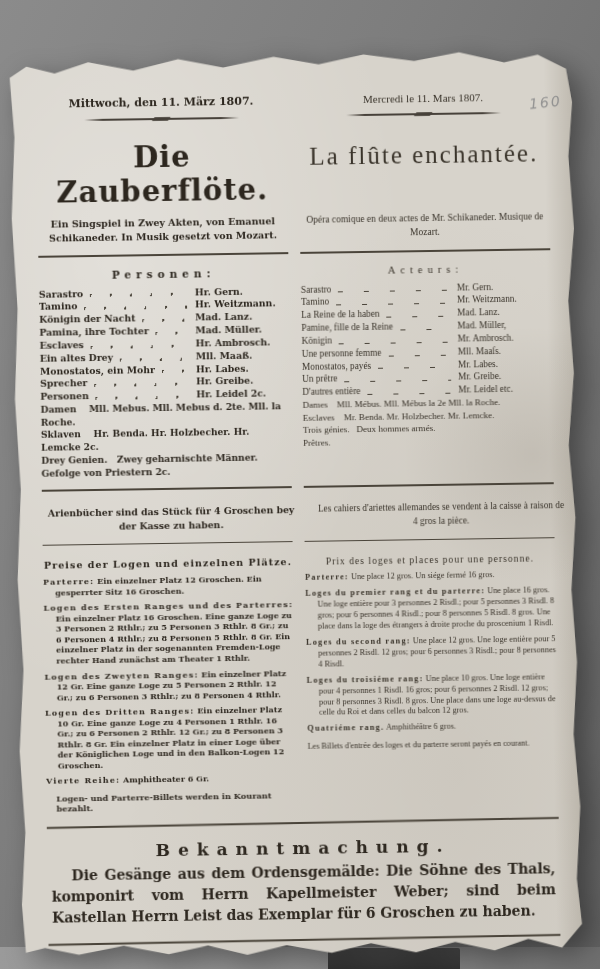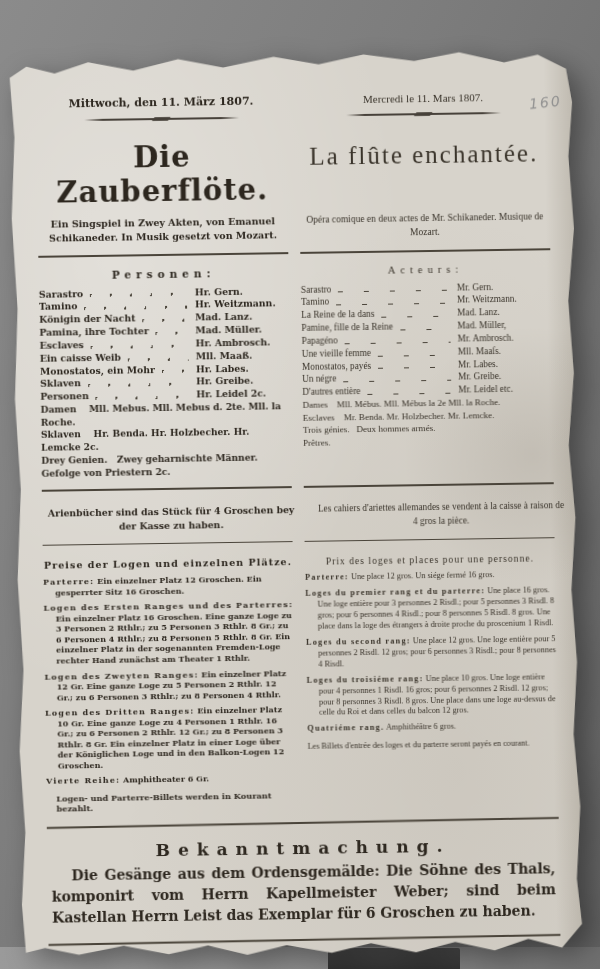--- a/index.html
+++ b/index.html
@@ -143,31 +143,31 @@
                 <span class="role">Pamina, ihre Tochter</span>
                 <span class="leader"></span>
                 <span class="perf">Mad. Müller.</span>
               </div>
             <div class="cast-row">
                 <span class="role">Esclaves</span>
                 <span class="leader"></span>
                 <span class="perf">Hr. Ambrosch.</span>
               </div>
             <div class="cast-row">
-                <span class="role">Ein caisse Weib</span>
+                <span class="role">Ein altes Drey</span>
                 <span class="leader"></span>
                 <span class="perf">Mll. Maaß.</span>
               </div>
             <div class="cast-row">
                 <span class="role">Monostatos, ein Mohr</span>
                 <span class="leader"></span>
                 <span class="perf">Hr. Labes.</span>
               </div>
             <div class="cast-row">
-                <span class="role">Sklaven</span>
+                <span class="role">Sprecher</span>
                 <span class="leader"></span>
                 <span class="perf">Hr. Greibe.</span>
               </div>
             <div class="cast-row">
                 <span class="role">Personen</span>
                 <span class="leader"></span>
                 <span class="perf">Hr. Leidel 2c.</span>
               </div>
             <div class="extra-line">Damen    Mll. Mebus. Mll. Mebus d. 2te. Mll. la Roche.</div>
             <div class="extra-line">Sklaven    Hr. Benda. Hr. Holzbecher. Hr. Lemcke 2c.</div>
@@ -180,46 +180,46 @@
                 <span class="role">Sarastro</span>
                 <span class="leader"></span>
                 <span class="perf">Mr. Gern.</span>
               </div>
             <div class="cast-row">
                 <span class="role">Tamino</span>
                 <span class="leader"></span>
                 <span class="perf">Mr. Weitzmann.</span>
               </div>
             <div class="cast-row">
-                <span class="role">La Reine de la dans</span>
+                <span class="role">La Reine de la haben</span>
                 <span class="leader"></span>
                 <span class="perf">Mad. Lanz.</span>
               </div>
             <div class="cast-row">
                 <span class="role">Pamine, fille de la Reine</span>
                 <span class="leader"></span>
                 <span class="perf">Mad. Müller,</span>
               </div>
             <div class="cast-row">
-                <span class="role">Papagéno</span>
+                <span class="role">Königin</span>
                 <span class="leader"></span>
                 <span class="perf">Mr. Ambrosch.</span>
               </div>
             <div class="cast-row">
-                <span class="role">Une vieille femme</span>
+                <span class="role">Une personne femme</span>
                 <span class="leader"></span>
                 <span class="perf">Mll. Maaſs.</span>
               </div>
             <div class="cast-row">
                 <span class="role">Monostatos, payés</span>
                 <span class="leader"></span>
                 <span class="perf">Mr. Labes.</span>
               </div>
             <div class="cast-row">
-                <span class="role">Un négre</span>
+                <span class="role">Un prêtre</span>
                 <span class="leader"></span>
                 <span class="perf">Mr. Greibe.</span>
               </div>
             <div class="cast-row">
                 <span class="role">D'autres entière</span>
                 <span class="leader"></span>
                 <span class="perf">Mr. Leidel etc.</span>
               </div>
             <div class="extra-line">Dames    Mll. Mébus. Mll. Mébus la 2e Mll. la Roche.</div>
             <div class="extra-line">Esclaves    Mr. Benda. Mr. Holzbecher. Mr. Lemcke.</div>

